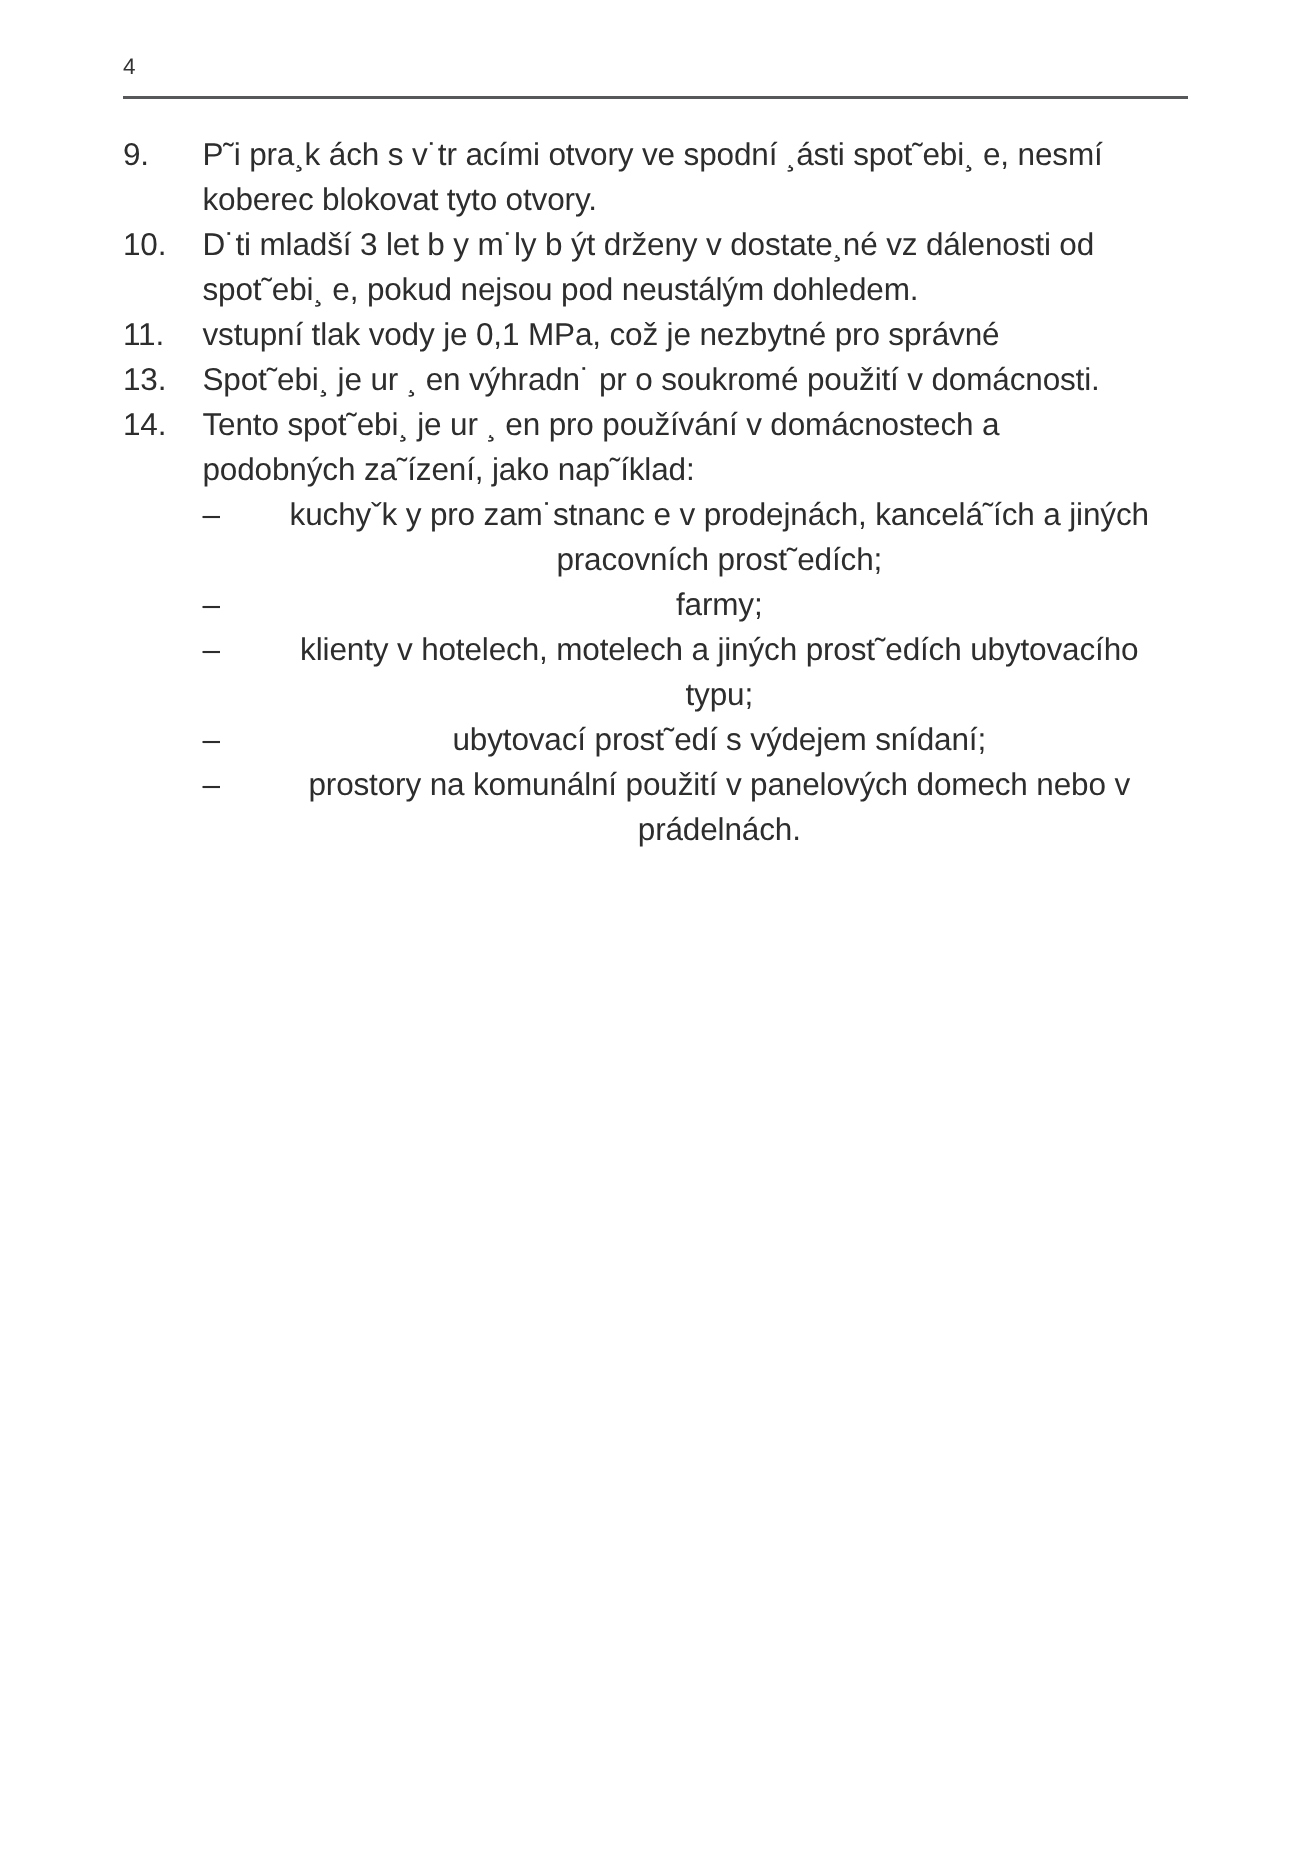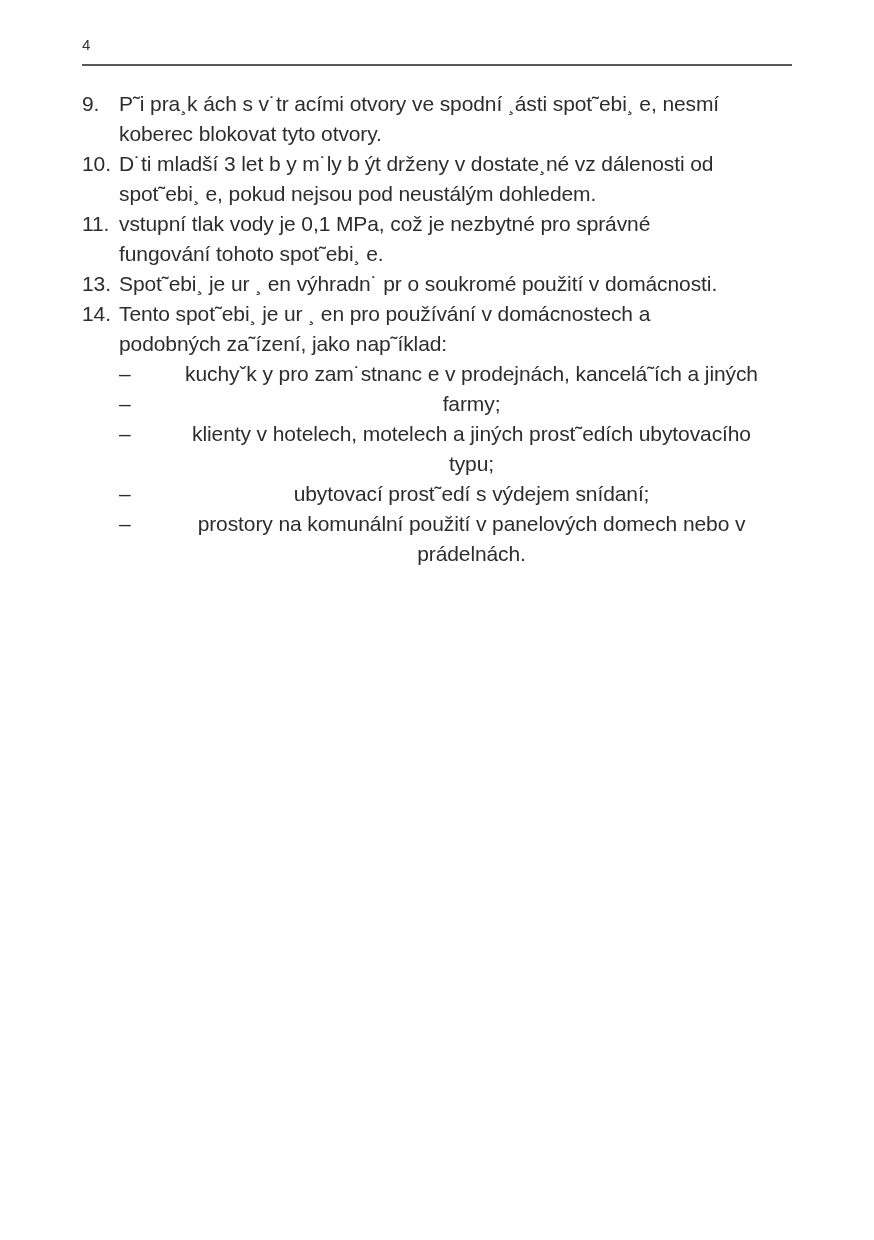--- a/index.html
+++ b/index.html
@@ -45,20 +45,21 @@
     display: flex;
     align-items: flex-start;
   }
   .num {
     flex: 0 0 37px;
     width: 37px;
   }
   .text {
     flex: 1;
     min-width: 0;
+    margin-left: 16px;
   }
   .line {
     white-space: nowrap;
   }
   .sub {
     display: flex;
     align-items: flex-start;
   }
   .marker {
     flex: 0 0 28px;
@@ -93,21 +94,20 @@
       <div class="text">
         <div class="line">D˙ti mladší 3 let b y m˙ly b ýt drženy v dostate¸né vz dálenosti od</div>
         <div class="line">spot˜ebi¸ e, pokud nejsou pod neustálým dohledem.</div>
       </div>
     </div>
 
     <div class="item">
       <span class="num">11.</span>
       <div class="text">
         <div class="line">vstupní tlak vody je 0,1 MPa, což je nezbytné pro správné</div>
-        <div class="line">fungování tohoto spot˜ebi¸ e.</div>
       </div>
     </div>
 
 
     <div class="item">
       <span class="num">13.</span>
       <div class="text">
         <div class="line">Spot˜ebi¸ je ur ¸ en výhradn˙ pr o soukromé použití v domácnosti.</div>
       </div>
     </div>
@@ -115,20 +115,21 @@
     <div class="item">
       <span class="num">14.</span>
       <div class="text">
         <div class="line">Tento spot˜ebi¸ je ur ¸ en pro používání v domácnostech a</div>
         <div class="line">podobných za˜ízení, jako nap˜íklad:</div>
 
         <div class="sub">
           <span class="marker">–</span>
           <div class="subtext">
             <div class="line">kuchyˇk y pro zam˙stnanc e v prodejnách, kancelá˜ích a jiných</div>
+            <div class="line">pracovních prost˜edích;</div>
           </div>
         </div>
 
         <div class="sub">
           <span class="marker">–</span>
           <div class="subtext">
             <div class="line">farmy;</div>
           </div>
         </div>
 

